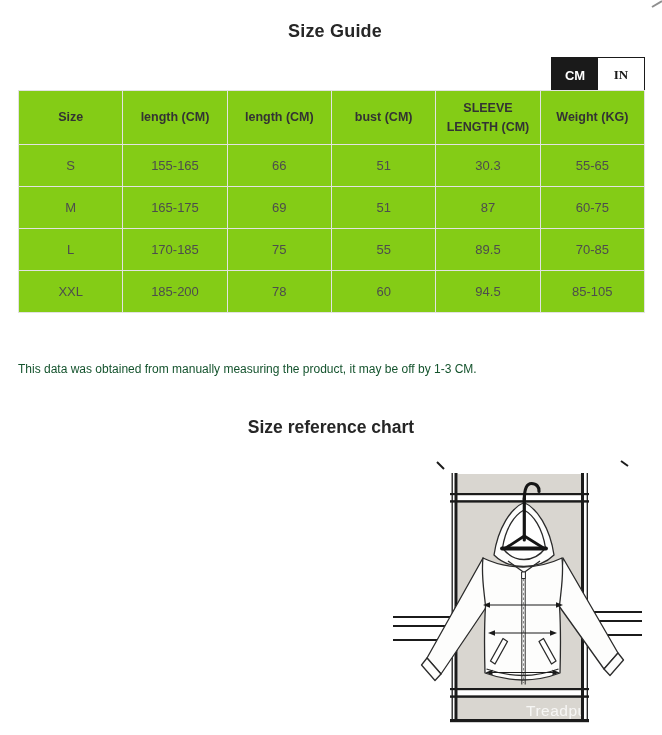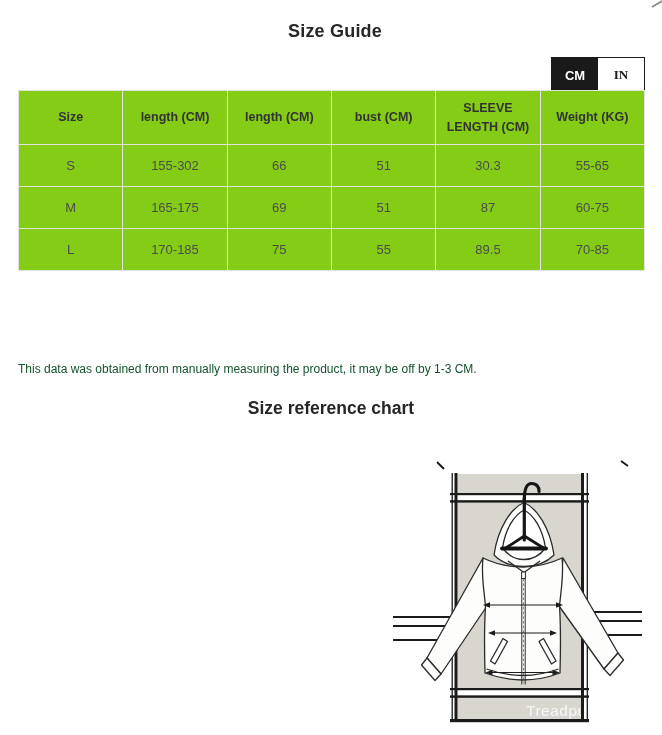--- a/index.html
+++ b/index.html
@@ -29,21 +29,21 @@
     border:1px solid #e2e2e2;text-align:center;vertical-align:middle;
     font-size:13px;padding:0 3px;
   }
   .size-table th{height:53px;font-weight:bold;color:#333333;font-size:12.5px;line-height:1.45;}
   .size-table td{height:41px;color:#4d4d4d;font-weight:normal;}
   .disclaimer{
     position:absolute;top:362px;left:18px;width:620px;
     font-size:12px;color:#14532d;
   }
   .section-title{
-    position:absolute;top:398px;left:0;width:662px;text-align:center;
+    position:absolute;top:417px;left:0;width:662px;text-align:center;
     font-size:17.5px;font-weight:bold;color:#262626;
   }
   .illustration{position:absolute;left:393px;top:460px;}
   .corner-artifact{position:absolute;top:0;right:0;}
 </style>
 </head>
 <body>
 
 <svg class="corner-artifact" width="14" height="8">
   <line x1="4" y1="7" x2="14" y2="1" stroke="#8f8f8f" stroke-width="2"></line>
@@ -63,41 +63,49 @@
       <th>length (CM)</th>
       <th>length (CM)</th>
       <th>bust (CM)</th>
       <th>SLEEVE LENGTH (CM)</th>
       <th>Weight (KG)</th>
     </tr>
   </thead>
   <tbody>
     <tr>
       <td>S</td>
-      <td>155-302</td>
+      <td>155-165</td>
       <td>66</td>
       <td>51</td>
       <td>30.3</td>
       <td>55-65</td>
     </tr>
     <tr>
       <td>M</td>
       <td>165-175</td>
       <td>69</td>
       <td>51</td>
       <td>87</td>
       <td>60-75</td>
     </tr>
     <tr>
       <td>L</td>
       <td>170-185</td>
       <td>75</td>
       <td>55</td>
       <td>89.5</td>
       <td>70-85</td>
+    </tr>
+    <tr>
+      <td>XXL</td>
+      <td>185-200</td>
+      <td>78</td>
+      <td>60</td>
+      <td>94.5</td>
+      <td>85-105</td>
     </tr>
   </tbody>
 </table>
 
 <div class="disclaimer">This data was obtained from manually measuring the product, it may be off by 1-3 CM.</div>
 
 <div class="section-title">Size reference chart</div>
 
 <svg class="illustration" width="269" height="270" viewBox="0 0 269 270">
 

